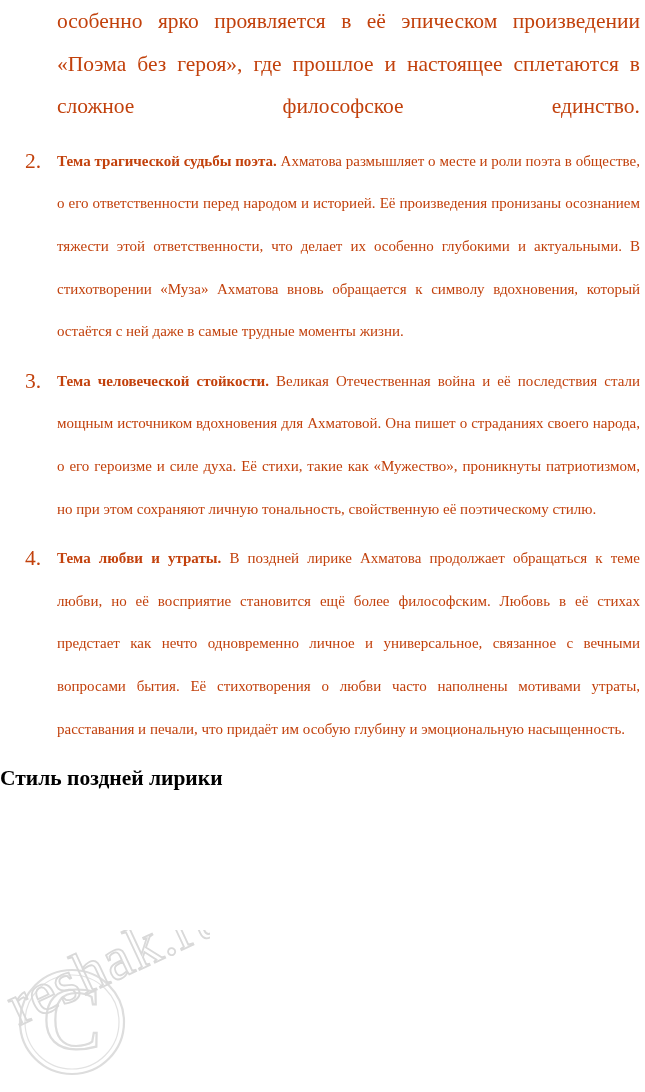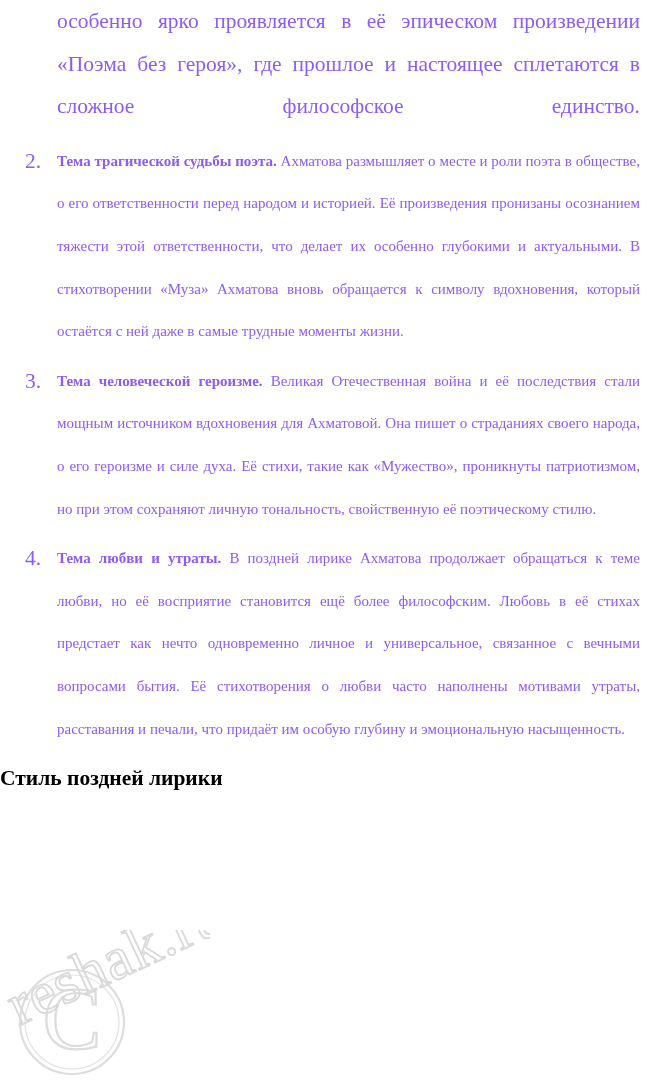--- a/index.html
+++ b/index.html
@@ -46,21 +46,21 @@
   }
 
   
   .para {
     font-size: 21.5px;
     line-height: 42.6px;
     text-align: justify;
     text-justify: inter-word;
     margin: 0;
     padding: 0;
-    color: #8b5cf6;
+    color: #c2410c;
   }
 
   
   .cont {
     margin-left: 57px;
     margin-right: 5px;
     width: 583px;
   }
 
   
@@ -141,21 +141,21 @@
       <div class="litext">
         <b class="runhead">Тема трагической судьбы поэта.</b><span> Ахматова размышляет о месте и роли поэта в обществе, о его ответственности перед народом и историей. Её произведения пронизаны осознанием тяжести этой ответственности, что делает их особенно глубокими и актуальными. В стихотворении «Муза» Ахматова вновь обращается к символу вдохновения, который остаётся с ней даже в самые трудные моменты жизни.</span>
       </div>
     </div>
 
     <div class="spacer-xs"></div>
 
     <div class="para li">
       <span class="marker">3.</span>
       <div class="litext">
-        <b class="runhead">Тема человеческой героизме.</b><span> Великая Отечественная война и её последствия стали мощным источником вдохновения для Ахматовой. Она пишет о страданиях своего народа, о его героизме и силе духа. Её стихи, такие как «Мужество», проникнуты патриотизмом, но при этом сохраняют личную тональность, свойственную её поэтическому стилю.</span>
+        <b class="runhead">Тема человеческой стойкости.</b><span> Великая Отечественная война и её последствия стали мощным источником вдохновения для Ахматовой. Она пишет о страданиях своего народа, о его героизме и силе духа. Её стихи, такие как «Мужество», проникнуты патриотизмом, но при этом сохраняют личную тональность, свойственную её поэтическому стилю.</span>
       </div>
     </div>
 
     <div class="spacer-xs"></div>
 
     <div class="para li">
       <span class="marker">4.</span>
       <div class="litext">
         <b class="runhead">Тема любви и утраты.</b><span> В поздней лирике Ахматова продолжает обращаться к теме любви, но её восприятие становится ещё более философским. Любовь в её стихах предстает как нечто одновременно личное и универсальное, связанное с вечными вопросами бытия. Её стихотворения о любви часто наполнены мотивами утраты, расставания и печали, что придаёт им особую глубину и эмоциональную насыщенность.</span>
       </div>

